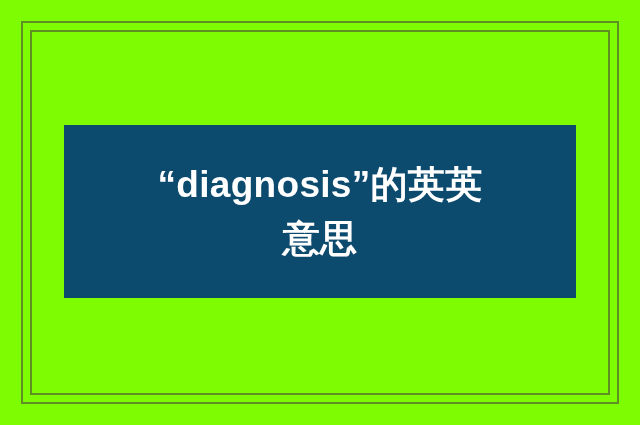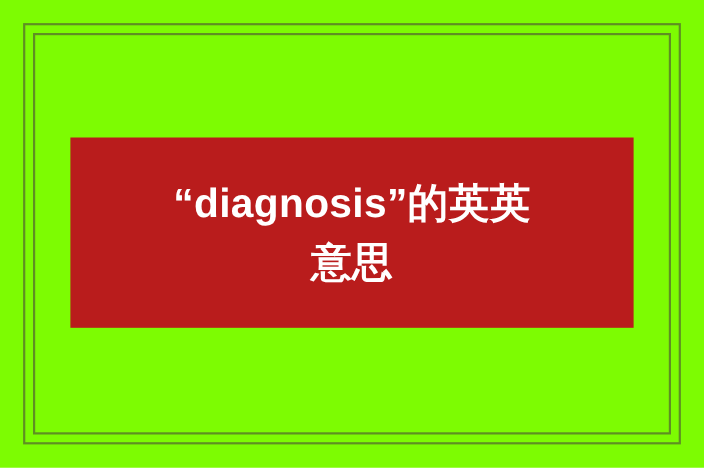--- a/index.html
+++ b/index.html
@@ -44,21 +44,21 @@
     pointer-events: none;
   }
 
   
   .text-panel {
     position: absolute;
     left: 64px;
     top: 125px;
     width: 512px;
     height: 173px;
-    background: #b91c1c;
+    background: #0c4a6e;
     box-sizing: border-box;
     display: flex;
     align-items: center;
     justify-content: center;
   }
 
   .panel-title {
     display: block;
     width: 330px;
     margin: 0;

